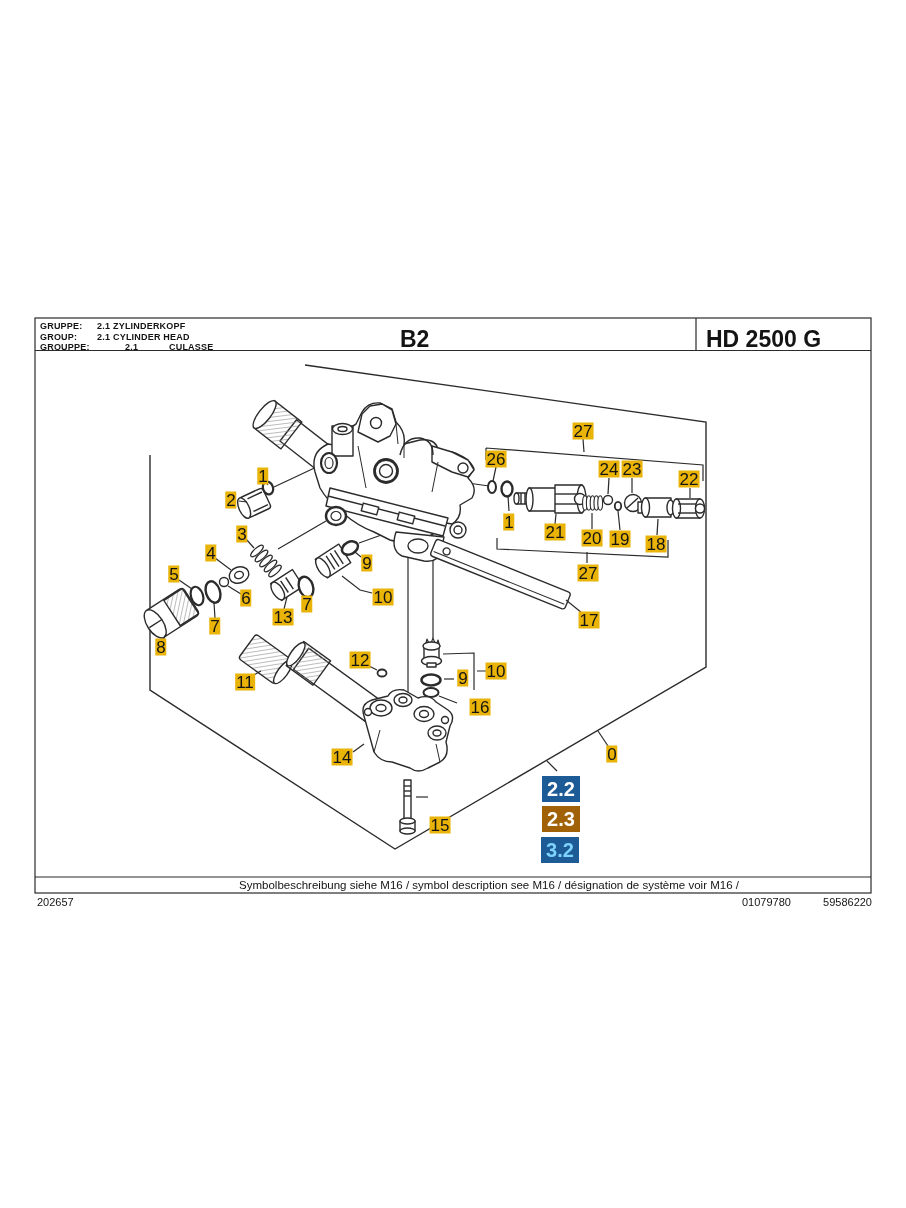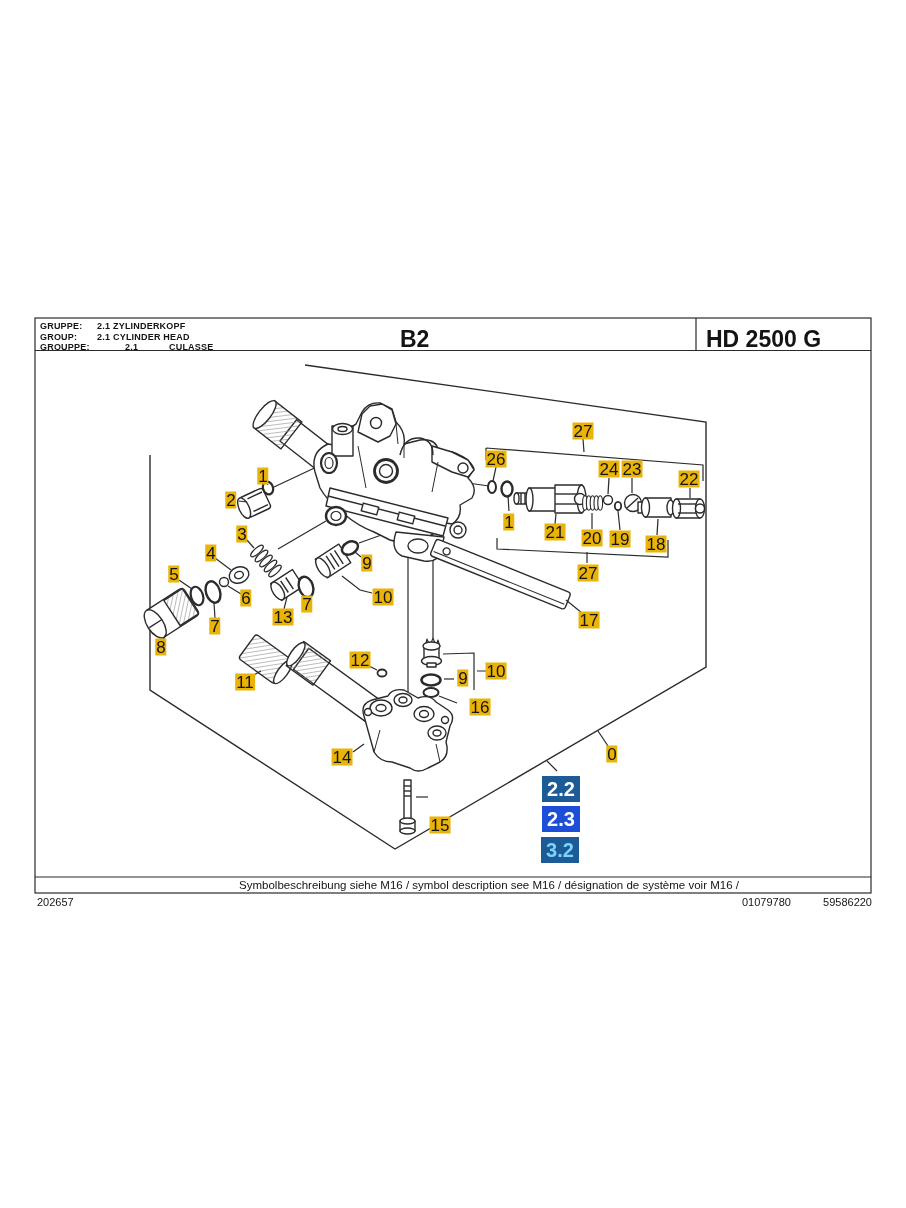--- a/index.html
+++ b/index.html
@@ -344,21 +344,21 @@
       <span class="callout" style="left: 656px; top: 544px;">18</span>
       <span class="callout" style="left: 689px; top: 479px;">22</span>
       <span class="callout" style="left: 583px; top: 431px;">27</span>
       <span class="callout" style="left: 588px; top: 573px;">27</span>
       <span class="callout" style="left: 463px; top: 678px;">9</span>
       <span class="callout" style="left: 496px; top: 671px;">10</span>
       <span class="callout" style="left: 612px; top: 754px;">0</span>
     </div>
 
   <div class="tag" style="left: 542px; top: 776px; background: rgb(29, 91, 151); color: rgb(255, 255, 255);">2.2</div>
-  <div class="tag" style="left: 542px; top: 806px; background: #1d4ed8; color: rgb(255, 255, 255);">2.3</div>
+  <div class="tag" style="left: 542px; top: 806px; background: #a16207; color: rgb(255, 255, 255);">2.3</div>
   <div class="tag" style="left: 541px; top: 837px; background: rgb(29, 91, 151); color: #7dd3fc;">3.2</div>
 
   <div class="legend">Symbolbeschreibung siehe M16 / symbol description see M16 / désignation de système voir M16 /</div>
   <div class="doc-no">202657</div>
   <div class="right-nos">
     <span>01079780</span>
     <span>59586220</span>
   </div>
 </div>
 

